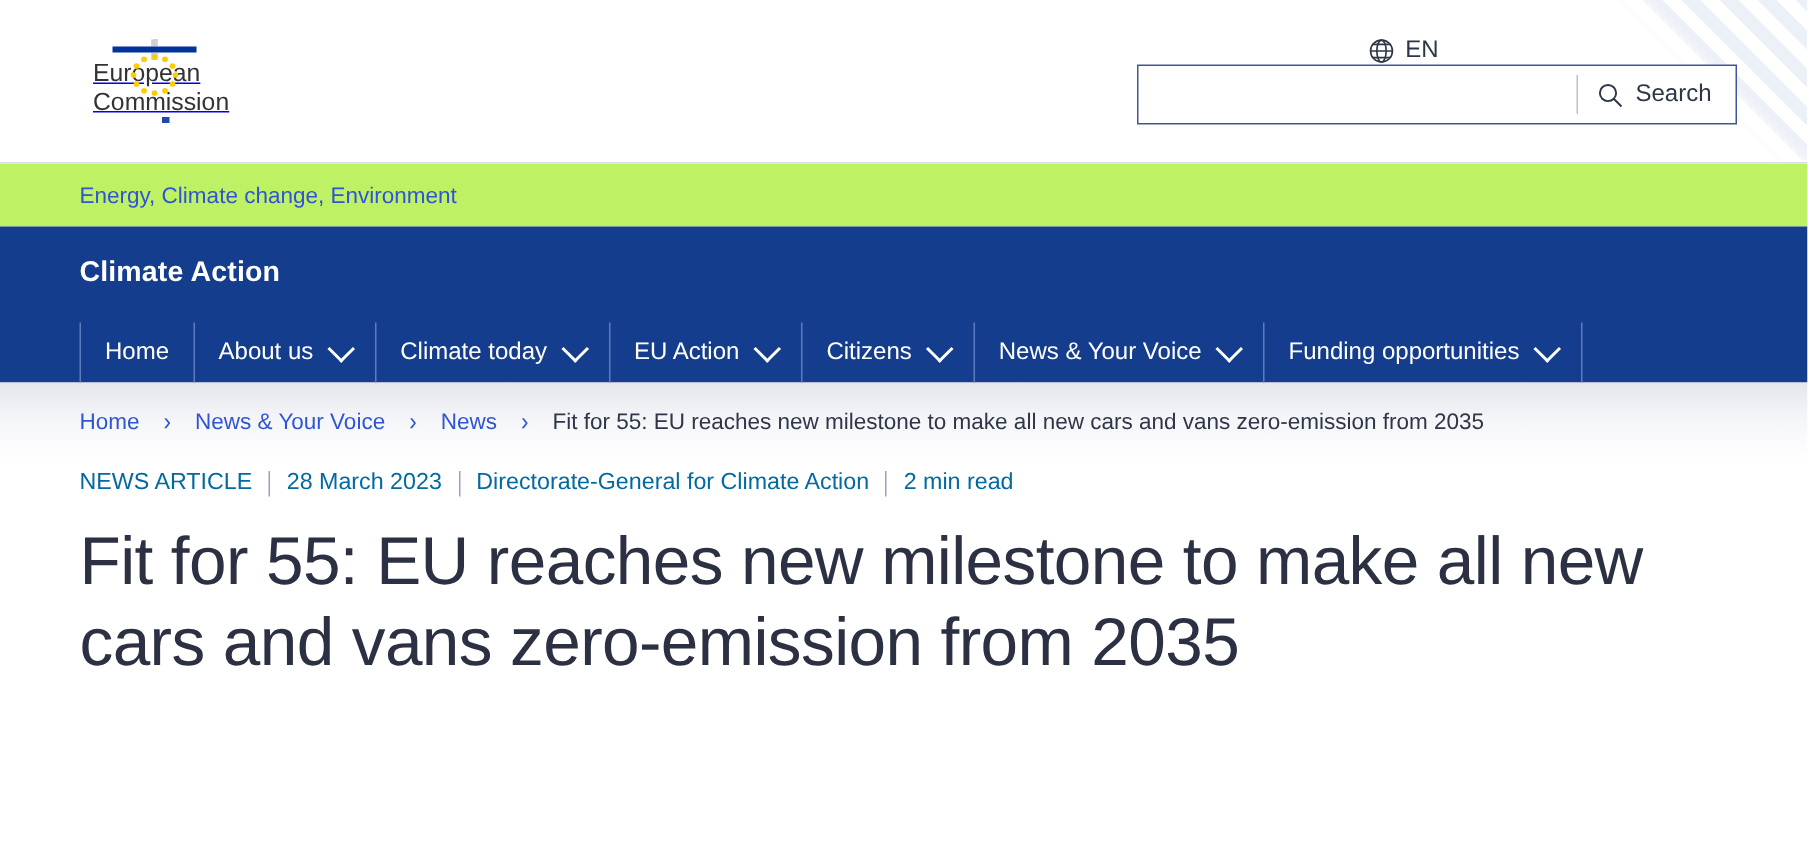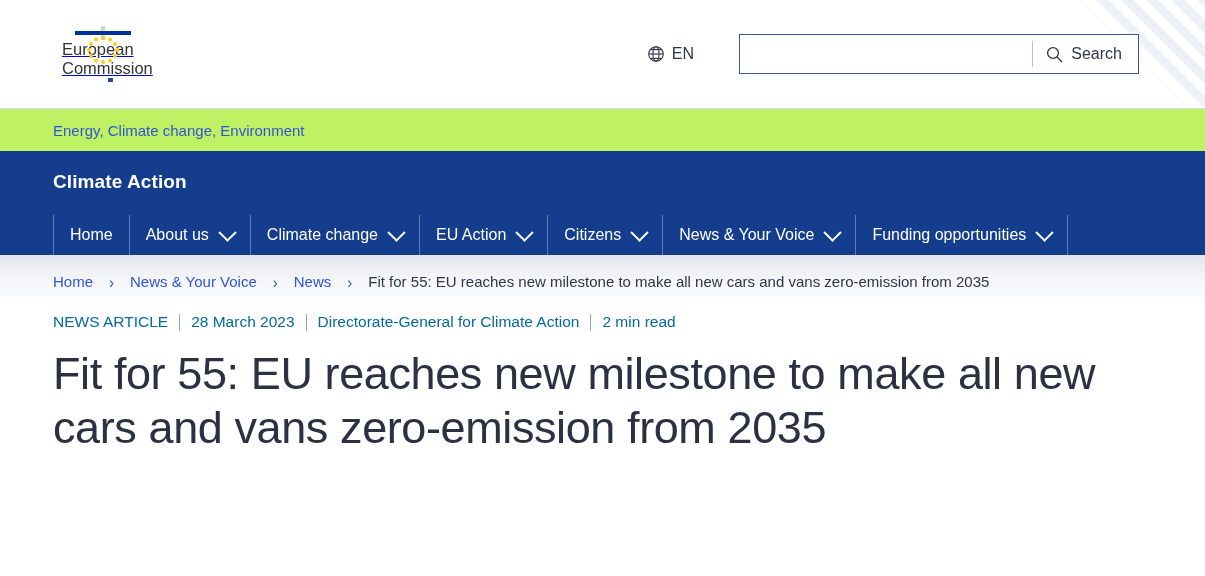--- a/index.html
+++ b/index.html
@@ -81,21 +81,22 @@
     height: 44px;
     background: #1f4aa8;
     margin-left: 16px;
   }
 
   
   .header-right {
     margin-left: auto;
     display: flex;
     align-items: center;
-    margin-right: 66px;
+    margin-right: 47px;
+    flex-direction: column;
   }
   .lang-switch {
     display: flex;
     align-items: center;
     gap: 7px;
     color: #2e3648;
     font-size: 16px;
     margin-right: 45px;
     cursor: pointer;
   }
@@ -361,21 +362,21 @@
 
   <nav class="main-nav">
     <div class="nav-item no-caret">
       <span>Home</span>
     </div>
     <div class="nav-item">
       <span>About us</span>
       <span class="chev"></span>
     </div>
     <div class="nav-item">
-      <span>Climate change</span>
+      <span>Climate today</span>
       <span class="chev"></span>
     </div>
     <div class="nav-item">
       <span>EU Action</span>
       <span class="chev"></span>
     </div>
     <div class="nav-item">
       <span>Citizens</span>
       <span class="chev"></span>
     </div>

